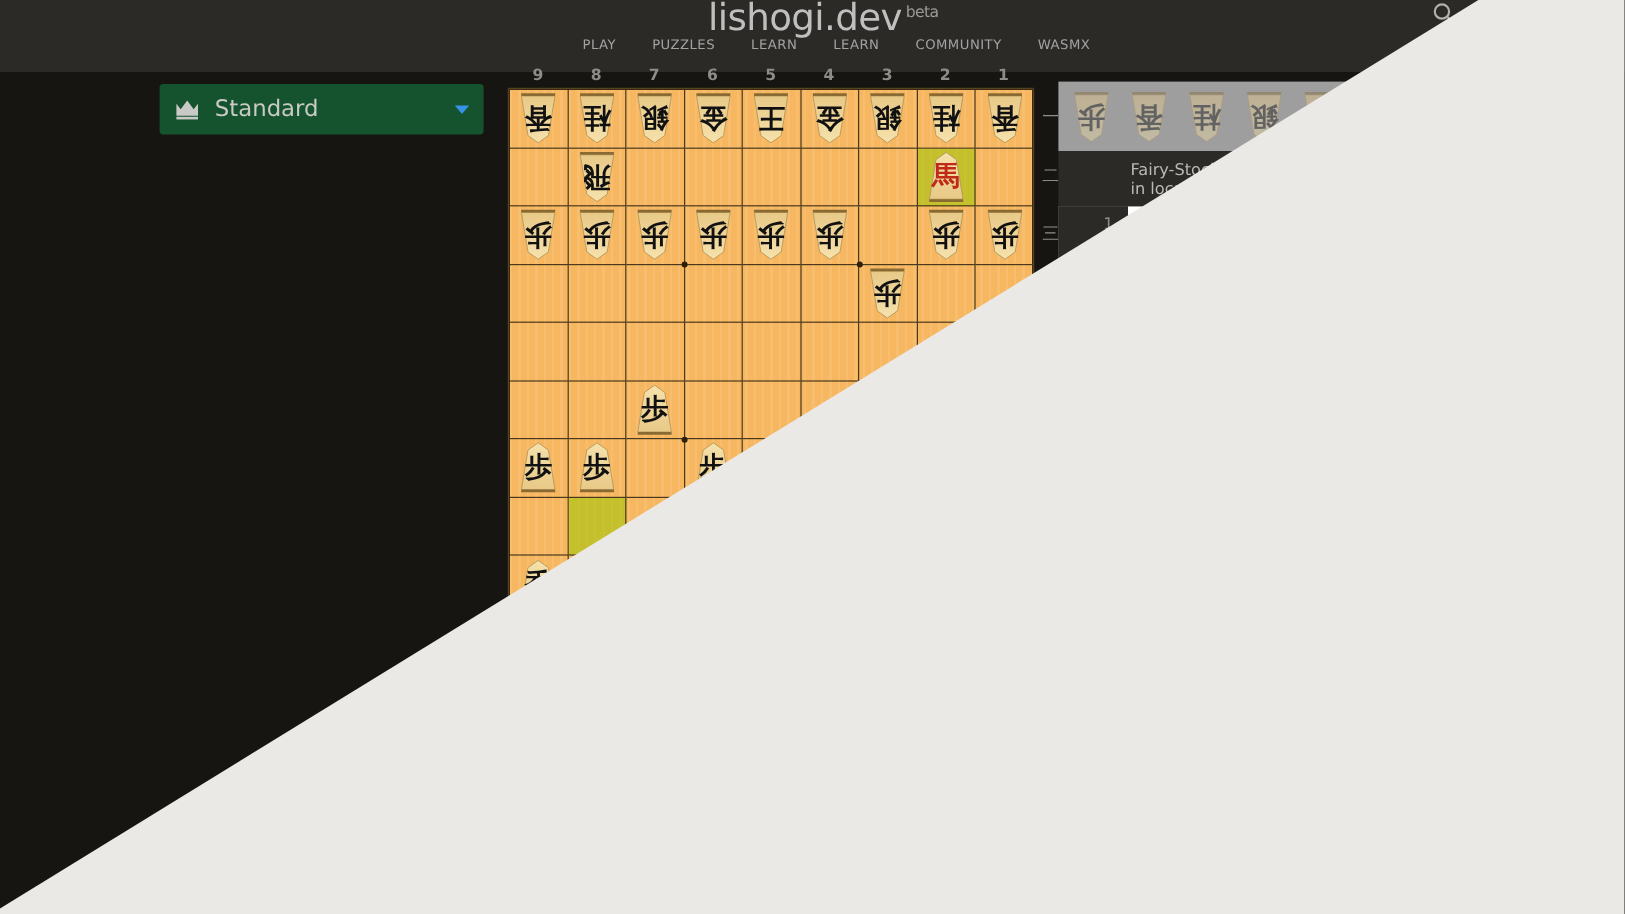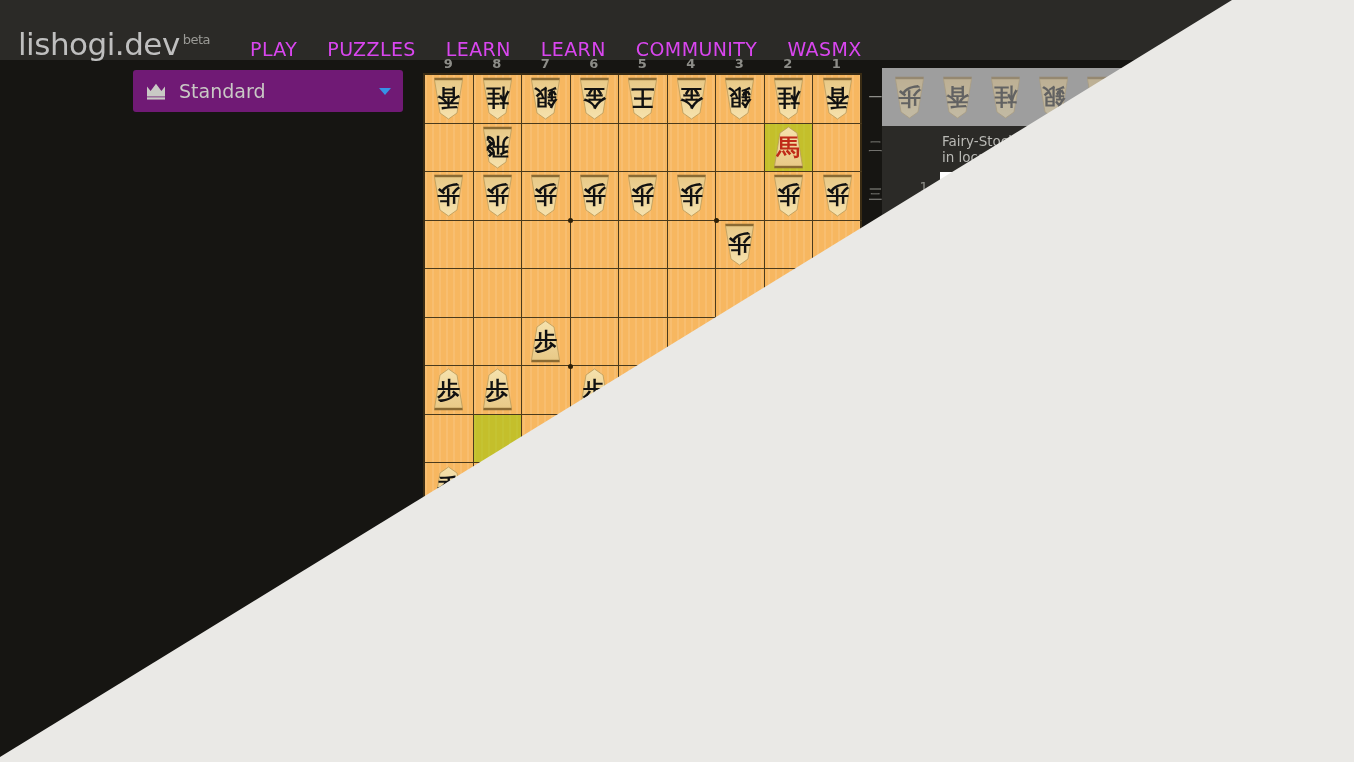--- a/index.html
+++ b/index.html
@@ -8,41 +8,41 @@
     background: #161512;
     font-family: "DejaVu Sans", "Liberation Sans", sans-serif;
     overflow: hidden;
   }
   #root { position: relative; width: 1354px; height: 762px; background: #161512; }
 
   
   .topnav {
     position: absolute; left: 0; top: 0; width: 1354px; height: 60px;
     background: #2b2a27;
-    display: flex; align-items: flex-end;
+    display: flex; align-items: center; flex-direction: column;
   }
   .brand {
     margin-left: 18px; font-size: 31px; color: #bfbfbf; font-weight: 400;
     letter-spacing: -0.5px; line-height: 1;
     font-family: "DejaVu Sans", "Liberation Sans", sans-serif;
   }
   .brand-beta { font-size: 13px; color: #9a9a96; vertical-align: super; margin-left: 3px; }
   .navlinks { display: flex; align-items: center; margin-left: 40px; gap: 30px; }
   .navlink {
-    color: #d946ef; font-size: 19px; letter-spacing: 0.4px;
+    color: #a3a3a3; font-size: 11px; letter-spacing: 0.4px;
     text-decoration: none; cursor: pointer;
   }
   .nav-right { position: absolute; right: 18px; display: flex; align-items: center; gap: 22px; }
   .nav-icon { width: 22px; height: 22px; color: #b0b0ac; cursor: pointer; display: block; }
   .signin { color: #3692e7; font-size: 13.5px; letter-spacing: 0.6px; cursor: pointer; }
 
   
   .variant-select {
     position: absolute; left: 133px; top: 70px; width: 270px; height: 42px;
-    background: #701a75; border-radius: 3px;
+    background: #14532d; border-radius: 3px;
     display: flex; align-items: center; padding: 0 12px; cursor: pointer;
   }
   .crown { width: 22px; height: 18px; margin-right: 12px; }
   .variant-label { color: #c9c9c5; font-size: 19px; flex: 1; }
   .caret { width: 0; height: 0; border-left: 6px solid transparent; border-right: 6px solid transparent; border-top: 7px solid #3692e7; }
 
   
   .board-wrap { position: absolute; left: 424px; top: 56px; }
   .files {
     display: grid; grid-template-columns: repeat(9, 48.5px);

